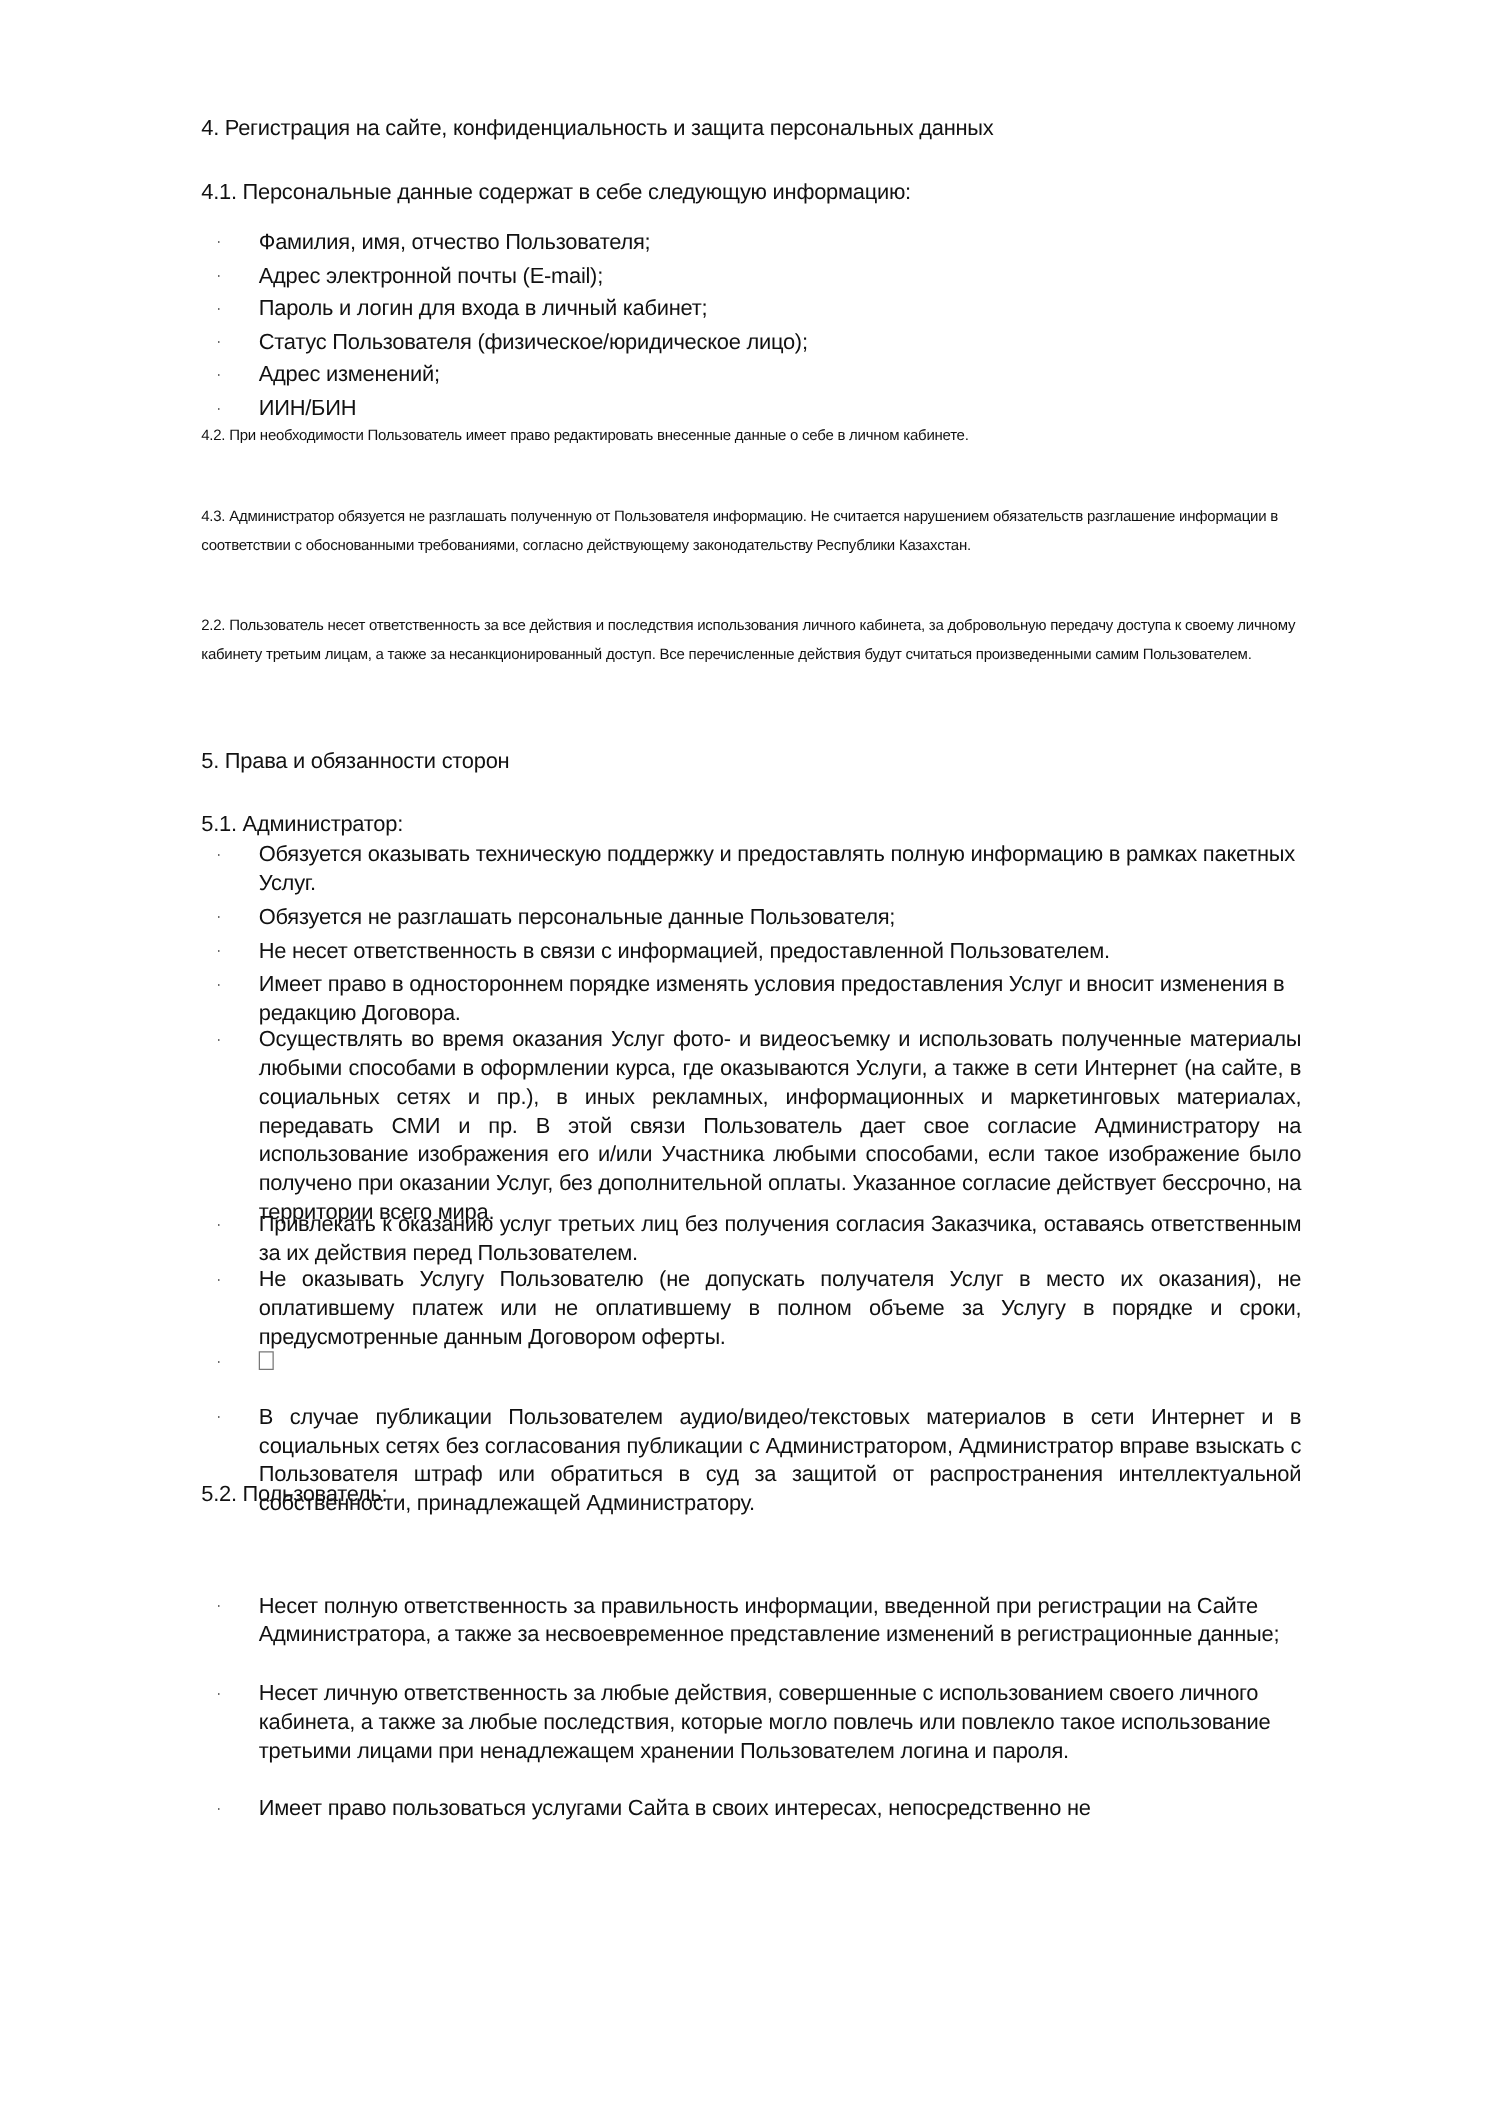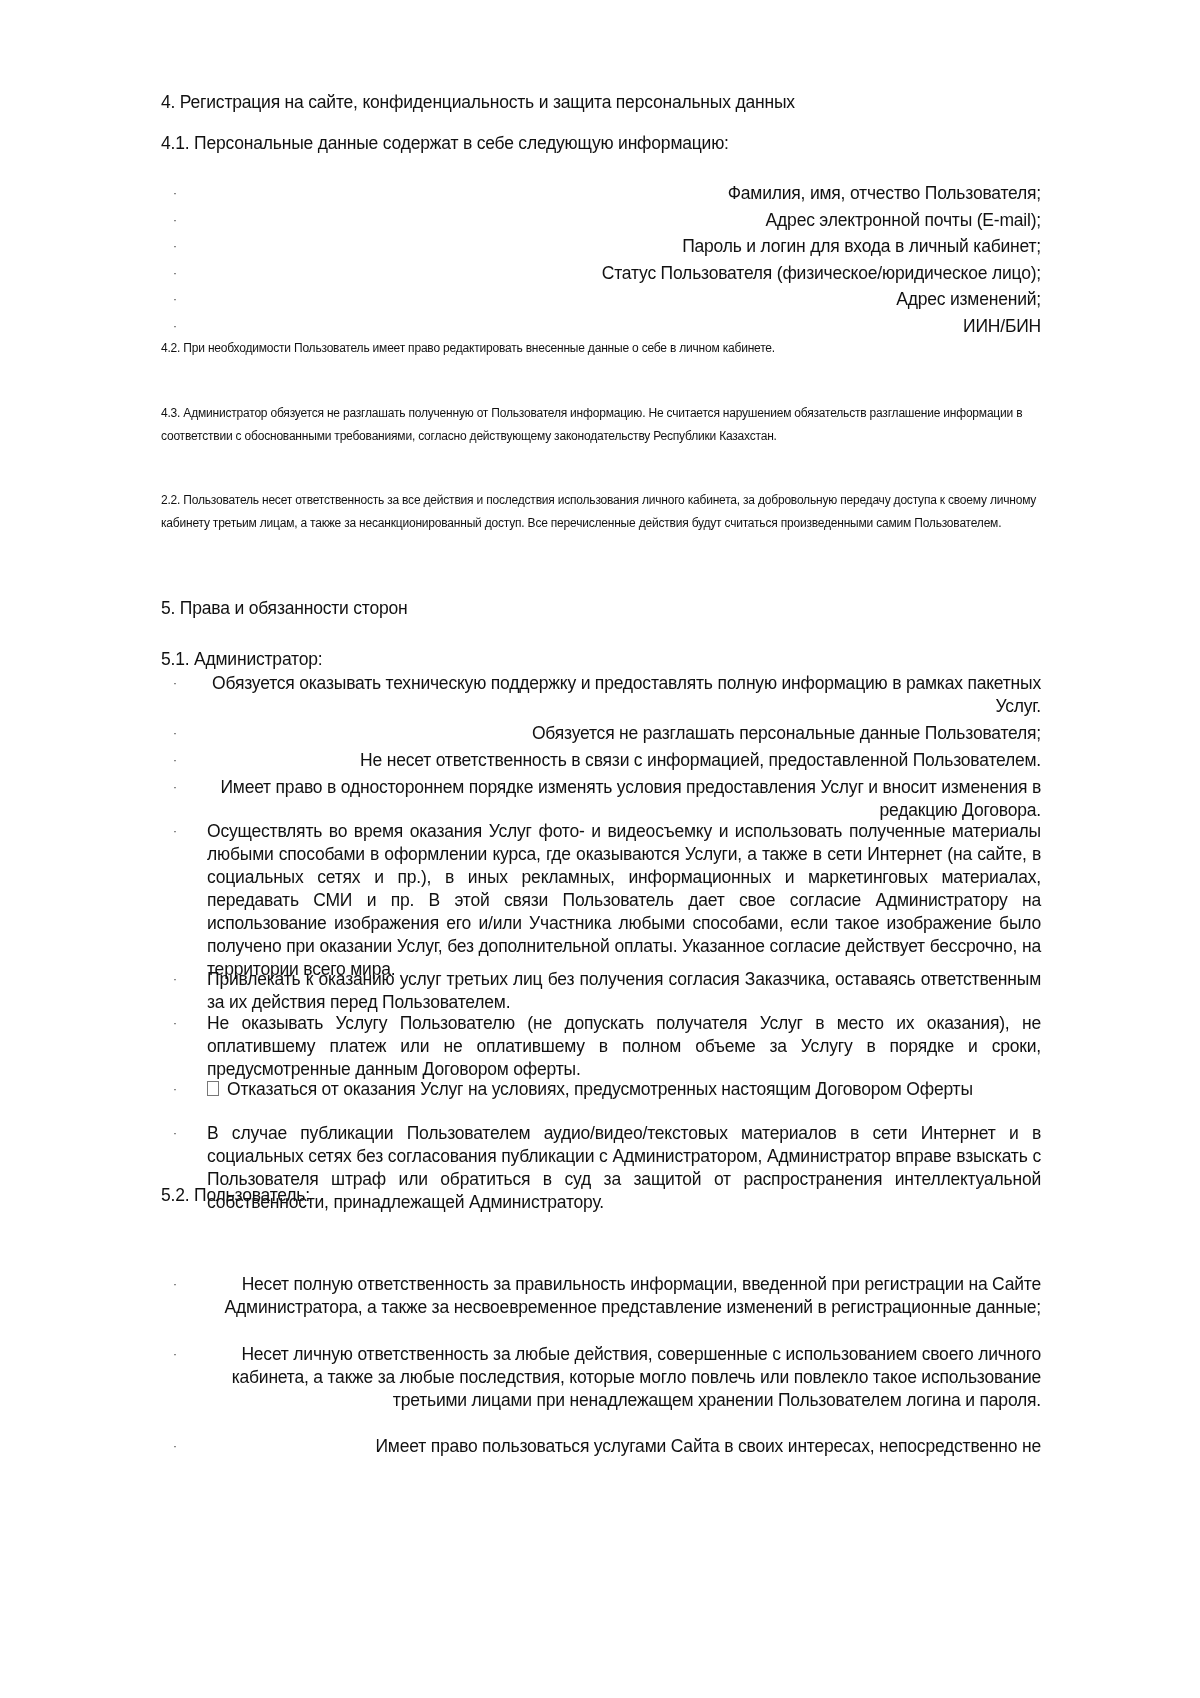--- a/index.html
+++ b/index.html
@@ -3,31 +3,31 @@
 <meta charset="utf-8">
 <style>
   html, body { margin: 0; padding: 0; background: #ffffff; }
   body { width: 1200px; height: 1698px; position: relative; overflow: hidden;
          font-family: "Liberation Sans", sans-serif; color: #111111; }
   .page { position: absolute; left: 161px; top: 0; width: 880px; }
   .p { position: absolute; left: 0; font-size: 17.5px; line-height: 23px; white-space: nowrap; letter-spacing: -0.2px; }
   .li { position: absolute; left: 0; width: 880px; font-size: 17.5px; line-height: 23px; letter-spacing: -0.2px; }
   .li .dot { position: absolute; left: 12px; top: 0; font-size: 12px; color: #333; }
   .li .txt { position: absolute; left: 46px; width: 834px; text-align: justify; }
-  .li .txt.nj { text-align: right; }
+  .li .txt.nj { text-align: left; }
   .para { position: absolute; left: 0; width: 880px; font-size: 12px; line-height: 23px; letter-spacing: -0.2px; }
   .box { display: inline-block; width: 10px; height: 13px; border: 1px solid #777; vertical-align: -1px; margin-right: 8px; }
 </style>
 </head>
 <body>
 
 <div class="page">
 
   <div class="p" style="top:91px">4. Регистрация на сайте, конфиденциальность и защита персональных данных</div>
-  <div class="p" style="top:132px">4.1. Персональные данные содержат в себе следующую информацию:</div>
+  <div class="p" style="top:142px">4.1. Персональные данные содержат в себе следующую информацию:</div>
 
   <div class="li" style="top:182px">
       <span class="dot">·</span>
       <span class="txt nj">Фамилия, имя, отчество Пользователя;</span>
     </div>
   <div class="li" style="top:209px">
       <span class="dot">·</span>
       <span class="txt nj">Адрес электронной почты (E-mail);</span>
     </div>
   <div class="li" style="top:235px">
@@ -77,21 +77,21 @@
   <div class="li" style="top:968px">
       <span class="dot">·</span>
       <span class="txt">Привлекать к оказанию услуг третьих лиц без получения согласия Заказчика, оставаясь ответственным за их действия перед Пользователем.</span>
     </div>
   <div class="li" style="top:1012px">
       <span class="dot">·</span>
       <span class="txt">Не оказывать Услугу Пользователю (не допускать получателя Услуг в место их оказания), не оплатившему платеж или не оплатившему в полном объеме за Услугу в порядке и сроки, предусмотренные данным Договором оферты.</span>
     </div>
   <div class="li" style="top:1078px">
       <span class="dot">·</span>
-      <span class="txt"><span class="box"></span><span>Отказаться от оказания Услуг на условиях, предусмотренных настоящим Договором Оферты</span></span>
+      <span class="txt"><span class="box"></span></span>
     </div>
   <div class="li" style="top:1122px">
       <span class="dot">·</span>
       <span class="txt">В случае публикации Пользователем аудио/видео/текстовых материалов в сети Интернет и в социальных сетях без согласования публикации с Администратором, Администратор вправе взыскать с Пользователя штраф или обратиться в суд за защитой от распространения интеллектуальной собственности, принадлежащей Администратору.</span>
     </div>
 
   <div class="p" style="top:1184px">5.2. Пользователь:</div>
 
   <div class="li" style="top:1273px">
       <span class="dot">·</span>

